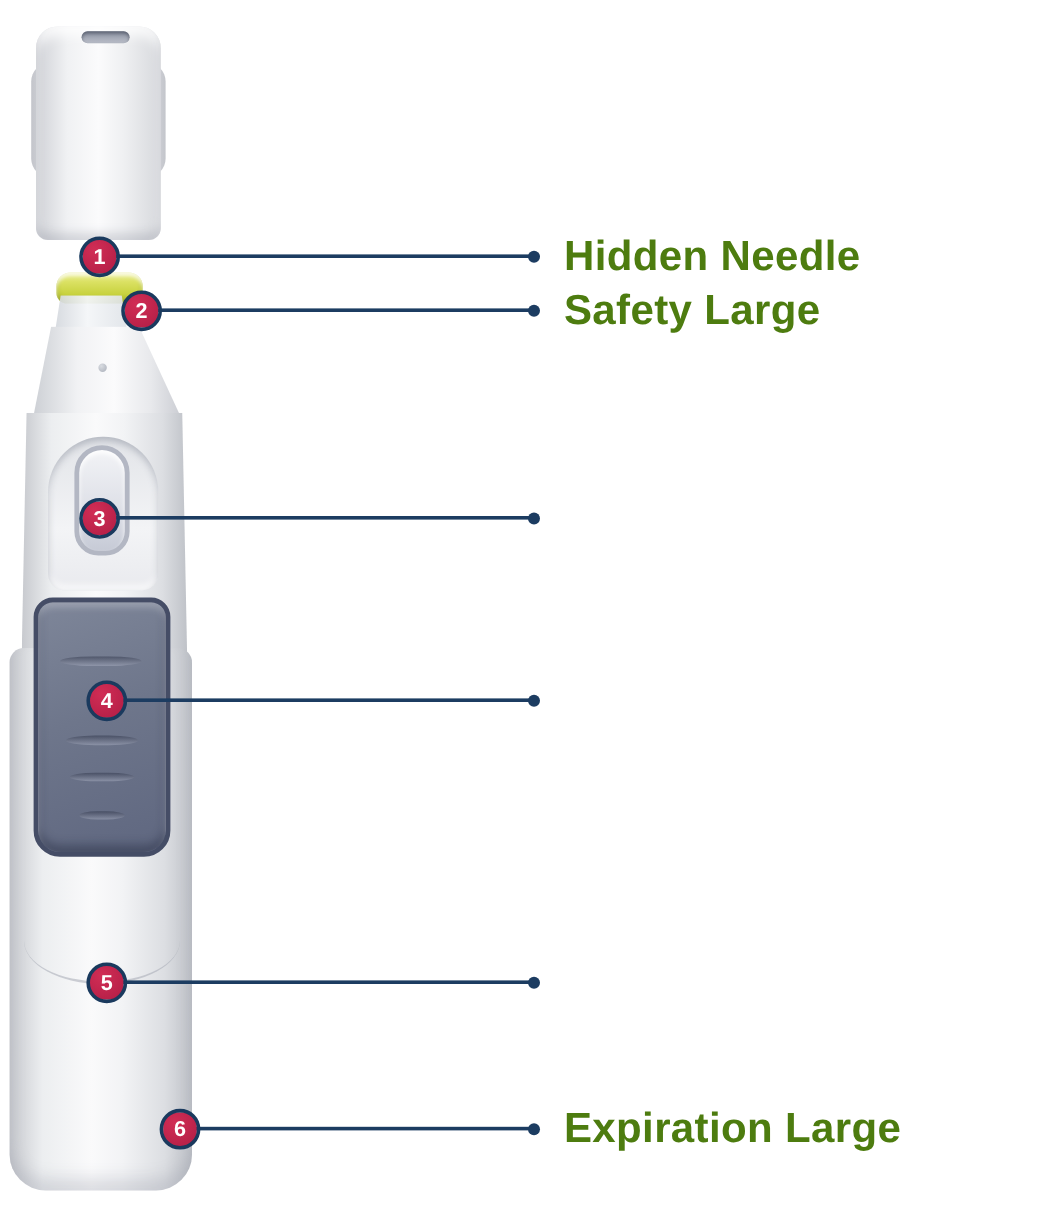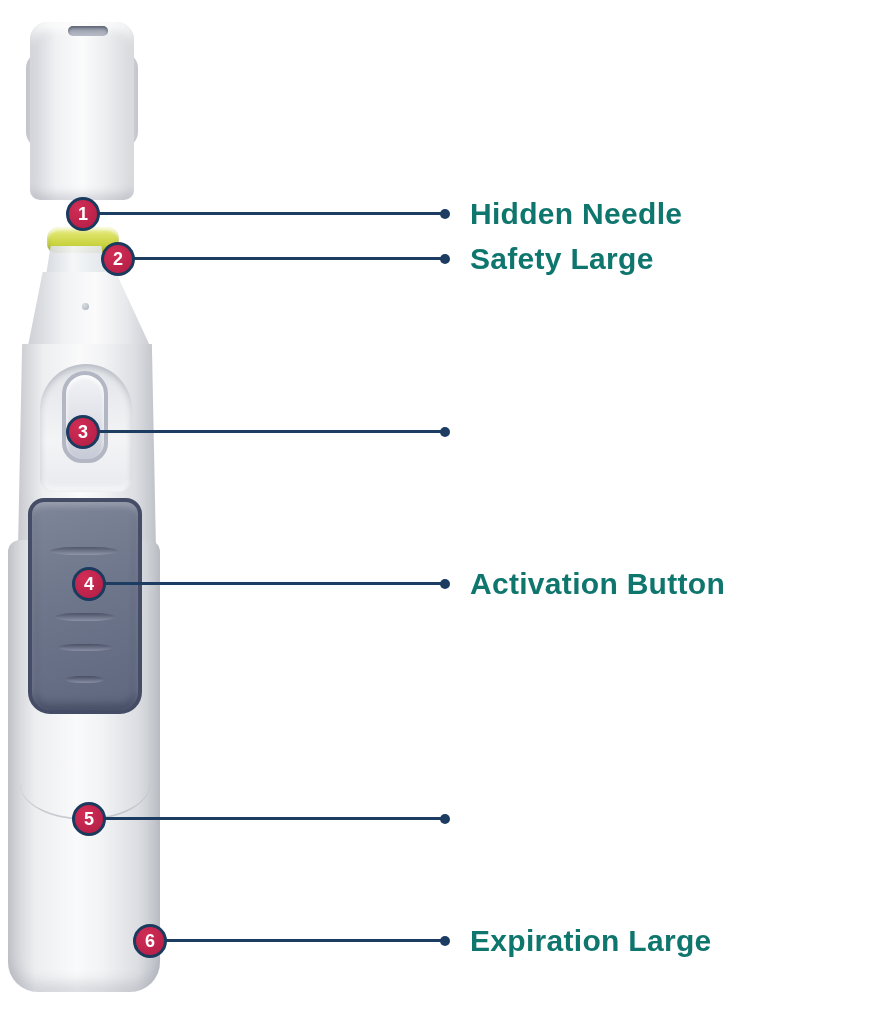--- a/index.html
+++ b/index.html
@@ -64,21 +64,21 @@
     height:3px;background:#1c3c61;z-index:6;}
   .leader-dot{position:absolute;top:calc(var(--cy) - 5px);left:440px;width:10px;height:10px;
     border-radius:50%;background:#1c3c61;z-index:6;}
   .badge{position:absolute;top:calc(var(--cy) - 17px);left:calc(var(--bx) - 17px);
     width:34px;height:34px;border-radius:50%;box-sizing:border-box;border:3px solid #1a3a5e;
     background:radial-gradient(circle at 35% 30%,#d12d55,#b01d45);
     display:flex;align-items:center;justify-content:center;z-index:7;}
   .badge span{color:#ffffff;font-size:18px;font-weight:bold;line-height:1;
     font-family:"Liberation Sans",sans-serif;}
   .callout-label{position:absolute;left:470px;top:var(--cy);transform:translateY(-50%);
-    color:#0f766e;font-size:30px;font-weight:bold;letter-spacing:.3px;white-space:nowrap;z-index:6;
+    color:#4d7c0f;font-size:35px;font-weight:bold;letter-spacing:.3px;white-space:nowrap;z-index:6;
     font-family:"Liberation Sans",sans-serif;}
 </style>
 </head>
 <body>
 
 <div id="stage">
 
   <div>
     <div class="pen-part" id="cap-flare"></div>
     <div class="pen-part" id="cap"></div>
@@ -124,21 +124,20 @@
         <span>3</span>
       </div>
   </div>
 
   <div class="callout" style="--cy:584px;--bx:89px;--lx:101px;">
     <div class="leader"></div>
     <div class="leader-dot"></div>
     <div class="badge">
         <span>4</span>
       </div>
-    <div class="callout-label">Activation Button</div>
   </div>
 
   <div class="callout" style="--cy:819px;--bx:89px;--lx:101px;">
     <div class="leader"></div>
     <div class="leader-dot"></div>
     <div class="badge">
         <span>5</span>
       </div>
   </div>
 

